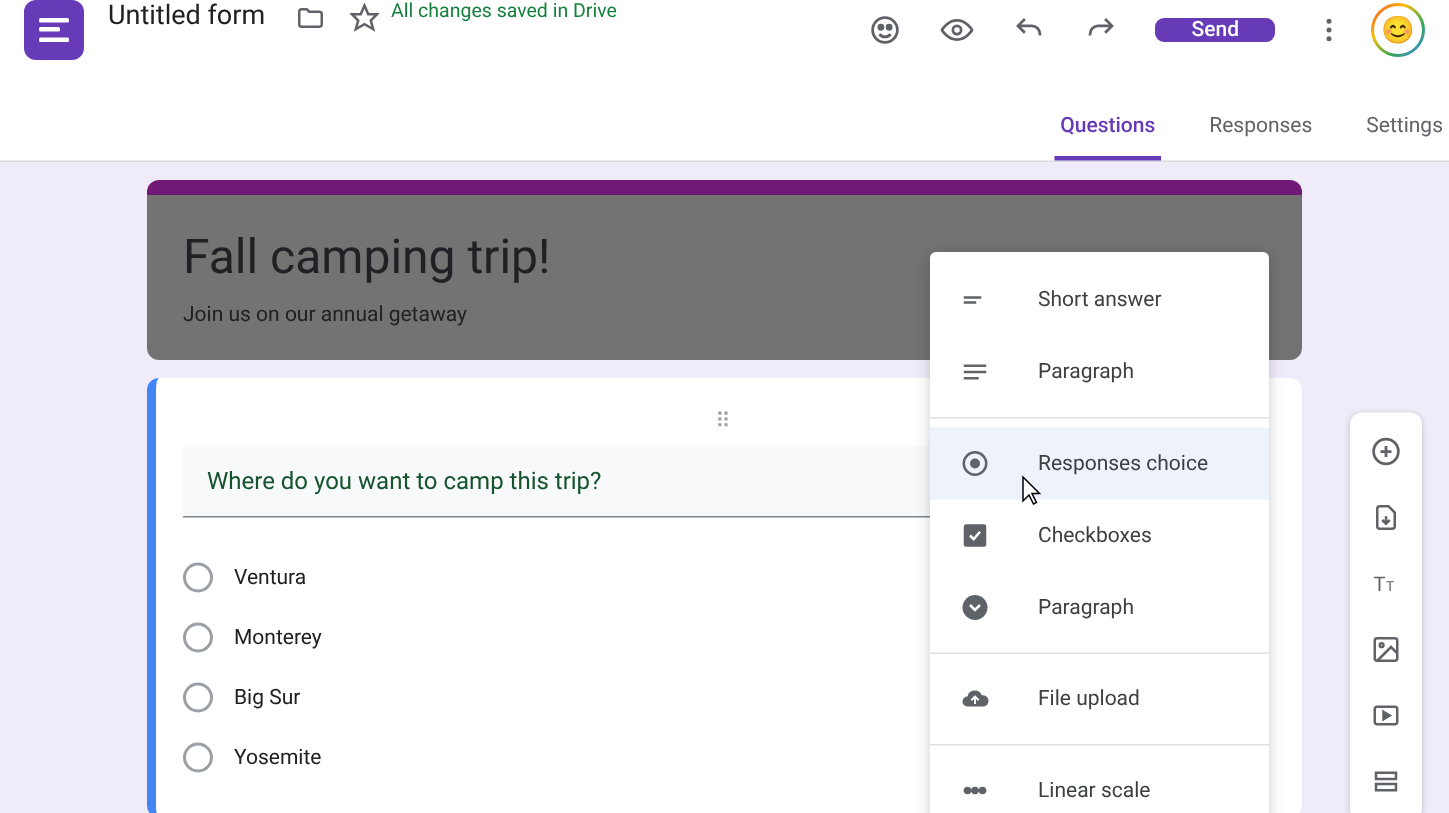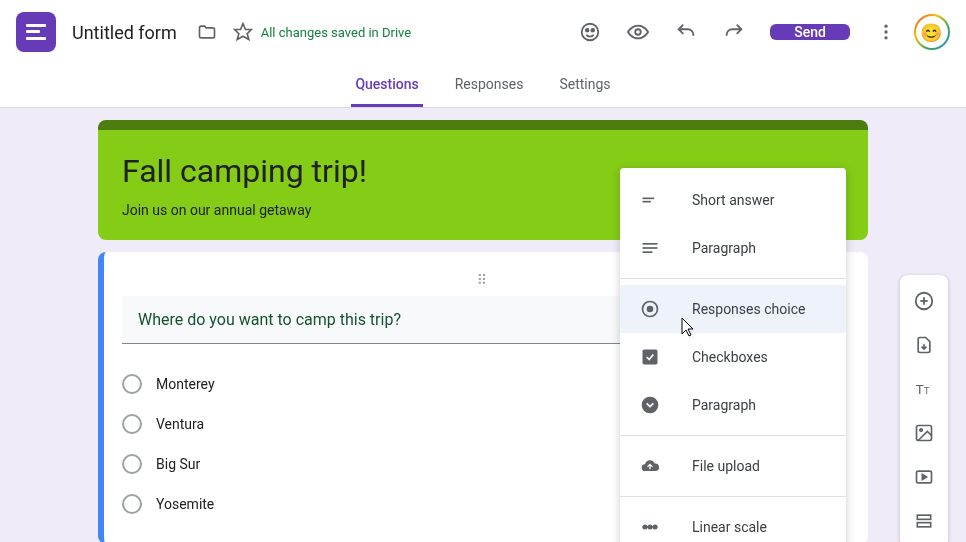--- a/index.html
+++ b/index.html
@@ -1,33 +1,33 @@
 <!DOCTYPE html>
 <html><head>
 <meta charset="utf-8">
 <style>
 * { box-sizing: border-box; margin: 0; padding: 0; font-family: 'Google Sans', Roboto, Arial, sans-serif; }
 body { background: #f0ebf8; width: 966px; height: 542px; overflow: hidden; position: relative; }
-.header { background: #fff; height: 64px; display: flex; align-items: center; padding: 0 16px; }
+.header { background: #fff; height: 64px; display: flex; align-items: flex-start; padding: 0 16px; }
 .logo { width: 40px; height: 40px; background: #673ab7; border-radius: 8px; display: flex; align-items: center; justify-content: center; margin-right: 16px; }
 .logo-inner { width: 20px; height: 20px; display: flex; flex-direction: column; justify-content: space-around; }
 .logo-line { height: 3px; background: #fff; border-radius: 1px; }
 .form-title { font-size: 18px; color: #202124; margin-right: 12px; }
 .header-icon { width: 24px; height: 24px; color: #5f6368; margin: 0 6px; cursor: pointer; display: flex; align-items: center; justify-content: center; }
 .save-status { font-size: 13px; color: #15803d; }
 .header-right { margin-left: auto; display: flex; align-items: center; gap: 8px; }
 .header-btn { width: 40px; height: 40px; display: flex; align-items: center; justify-content: center; color: #5f6368; cursor: pointer; border-radius: 50%; }
 .send-btn { background: #673ab7; color: #fff; border: none; padding: 0 24px; border-radius: 6px; font-size: 14px; font-weight: 500; cursor: pointer; margin: 0 8px; }
 .avatar { width: 36px; height: 36px; border-radius: 50%; background: linear-gradient(135deg, #ea4335 0%, #fbbc04 33%, #34a853 66%, #4285f4 100%); padding: 2px; }
 .avatar-inner { width: 100%; height: 100%; border-radius: 50%; background: #fff; display: flex; align-items: center; justify-content: center; font-size: 18px; }
-.tabs { background: #fff; display: flex; justify-content: center; gap: 28px; border-bottom: 1px solid #dadce0; }
+.tabs { background: #fff; display: flex; justify-content: flex-end; gap: 28px; border-bottom: 1px solid #dadce0; }
 .tab { padding: 12px 4px; font-size: 14px; color: #5f6368; cursor: pointer; border-bottom: 3px solid transparent; }
 .tab.active { color: #673ab7; border-bottom-color: #673ab7; font-weight: 500; }
 .canvas { padding: 12px 0; display: flex; flex-direction: column; align-items: center; position: relative; }
-.form-header { width: 770px; background: #84cc16; border-radius: 8px; border-top: 10px solid #4d7c0f; padding: 22px 24px; margin-bottom: 12px; }
+.form-header { width: 770px; background: #737373; border-radius: 8px; border-top: 10px solid #701a75; padding: 22px 24px; margin-bottom: 12px; }
 .title-text { font-size: 32px; color: #202124; margin-bottom: 12px; }
 .desc-text { font-size: 14px; color: #202124; }
 .question-card { width: 770px; background: #fff; border-radius: 8px; border-left: 6px solid #4285f4; padding: 20px 24px 20px 18px; position: relative; }
 .drag-handle { text-align: center; color: #9aa0a6; font-size: 14px; margin-bottom: 8px; cursor: move; letter-spacing: 2px; }
 .question-row { display: flex; align-items: center; gap: 16px; margin-bottom: 20px; }
 .question-input { flex: 1; background: #f8f9fa; border: none; border-bottom: 1px solid #80868b; padding: 14px 16px; font-size: 16px; color: #14532d; outline: none; }
 .img-btn { color: #5f6368; cursor: pointer; }
 .option-row { display: flex; align-items: center; gap: 14px; padding: 10px 0; }
 .radio-circle { width: 20px; height: 20px; border: 2px solid #9aa0a6; border-radius: 50%; flex-shrink: 0; }
 .option-text { font-size: 14px; color: #202124; }
@@ -122,25 +122,25 @@
       <div class="img-btn">
         <svg viewBox="0 0 24 24" width="24" height="24" fill="none" stroke="currentColor" stroke-width="2">
             <rect x="3" y="3" width="18" height="18" rx="2"></rect>
             <circle cx="8.5" cy="8.5" r="1.5"></circle>
             <path d="M21 15l-5-5L5 21"></path>
           </svg>
       </div>
     </div>
     <div class="option-row">
       <div class="radio-circle"></div>
+      <div class="option-text">Ventura</div>
+    </div>
+    <div class="option-row">
+      <div class="radio-circle"></div>
       <div class="option-text">Monterey</div>
-    </div>
-    <div class="option-row">
-      <div class="radio-circle"></div>
-      <div class="option-text">Ventura</div>
     </div>
     <div class="option-row">
       <div class="radio-circle"></div>
       <div class="option-text">Big Sur</div>
     </div>
     <div class="option-row">
       <div class="radio-circle"></div>
       <div class="option-text">Yosemite</div>
     </div>
   </div>

